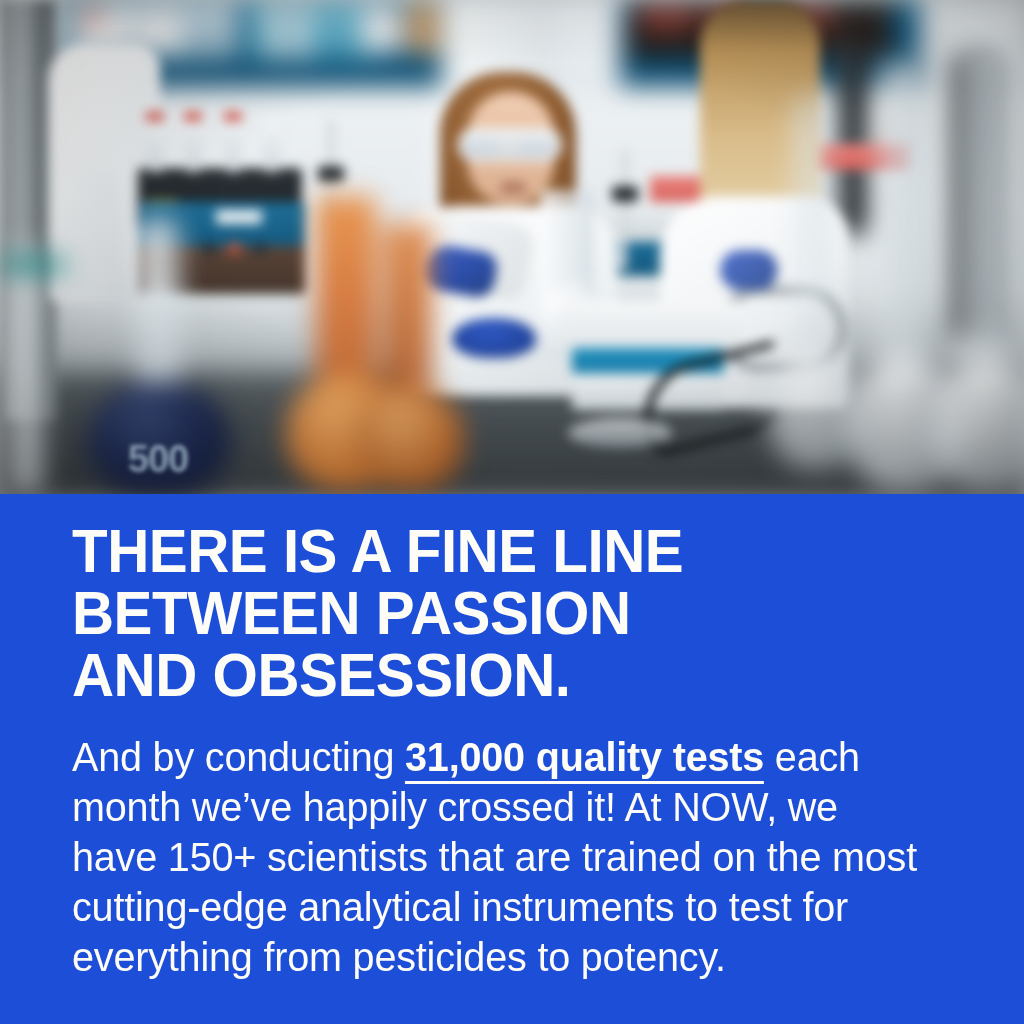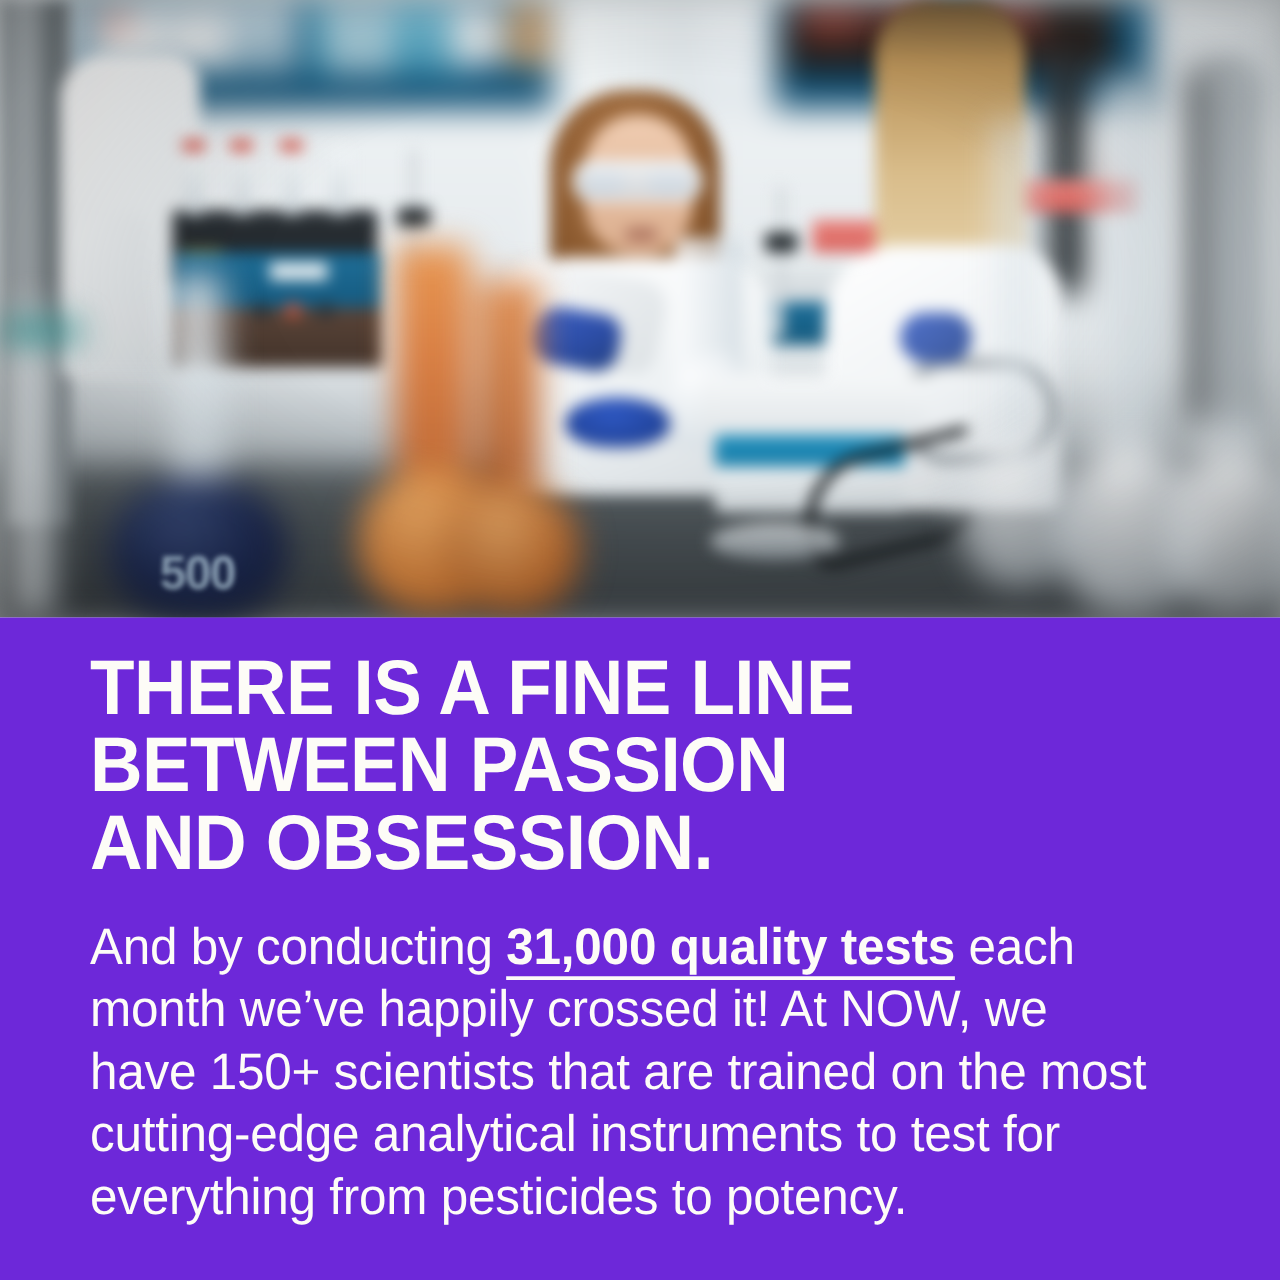--- a/index.html
+++ b/index.html
@@ -331,21 +331,21 @@
     background: radial-gradient(ellipse at 52% 45%, rgba(0,0,0,0) 42%, rgba(0,0,0,.16) 78%, rgba(0,0,0,.34) 100%);
     pointer-events: none;
   }
 
   
   #panel {
     position: absolute;
     left: 0; top: 494px;
     width: 1024px;
     height: 530px;
-    background: #6d28d9;
+    background: #1d4ed8;
   }
 
   #headline {
     position: absolute;
     left: 72px;
     top: 26px;
     width: 880px;
     color: #fdfcf7;
     font-family: "Liberation Sans", sans-serif;
     font-weight: 700;

